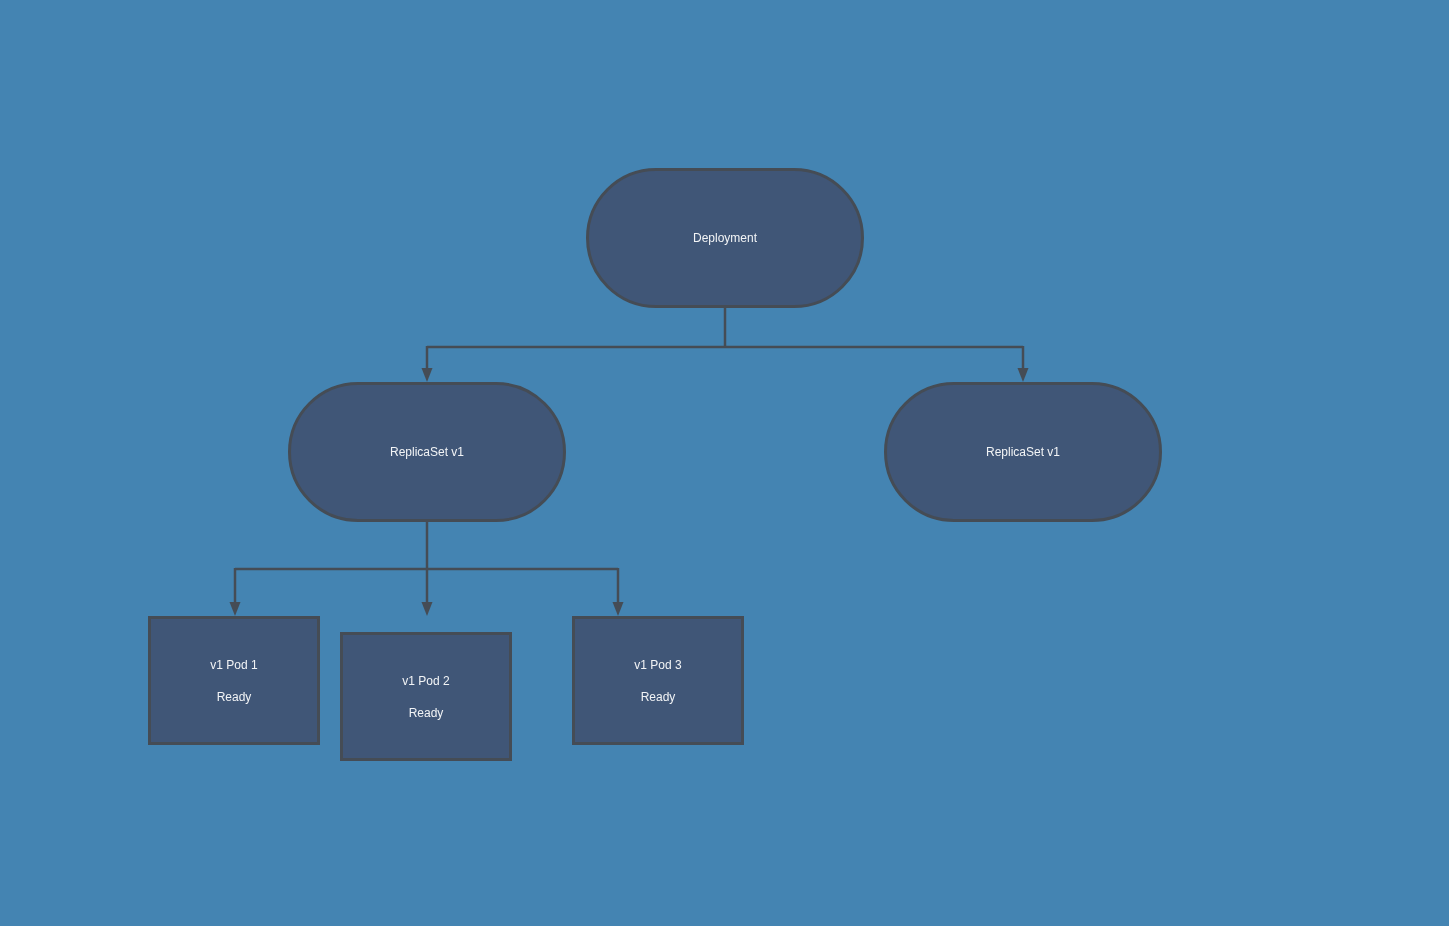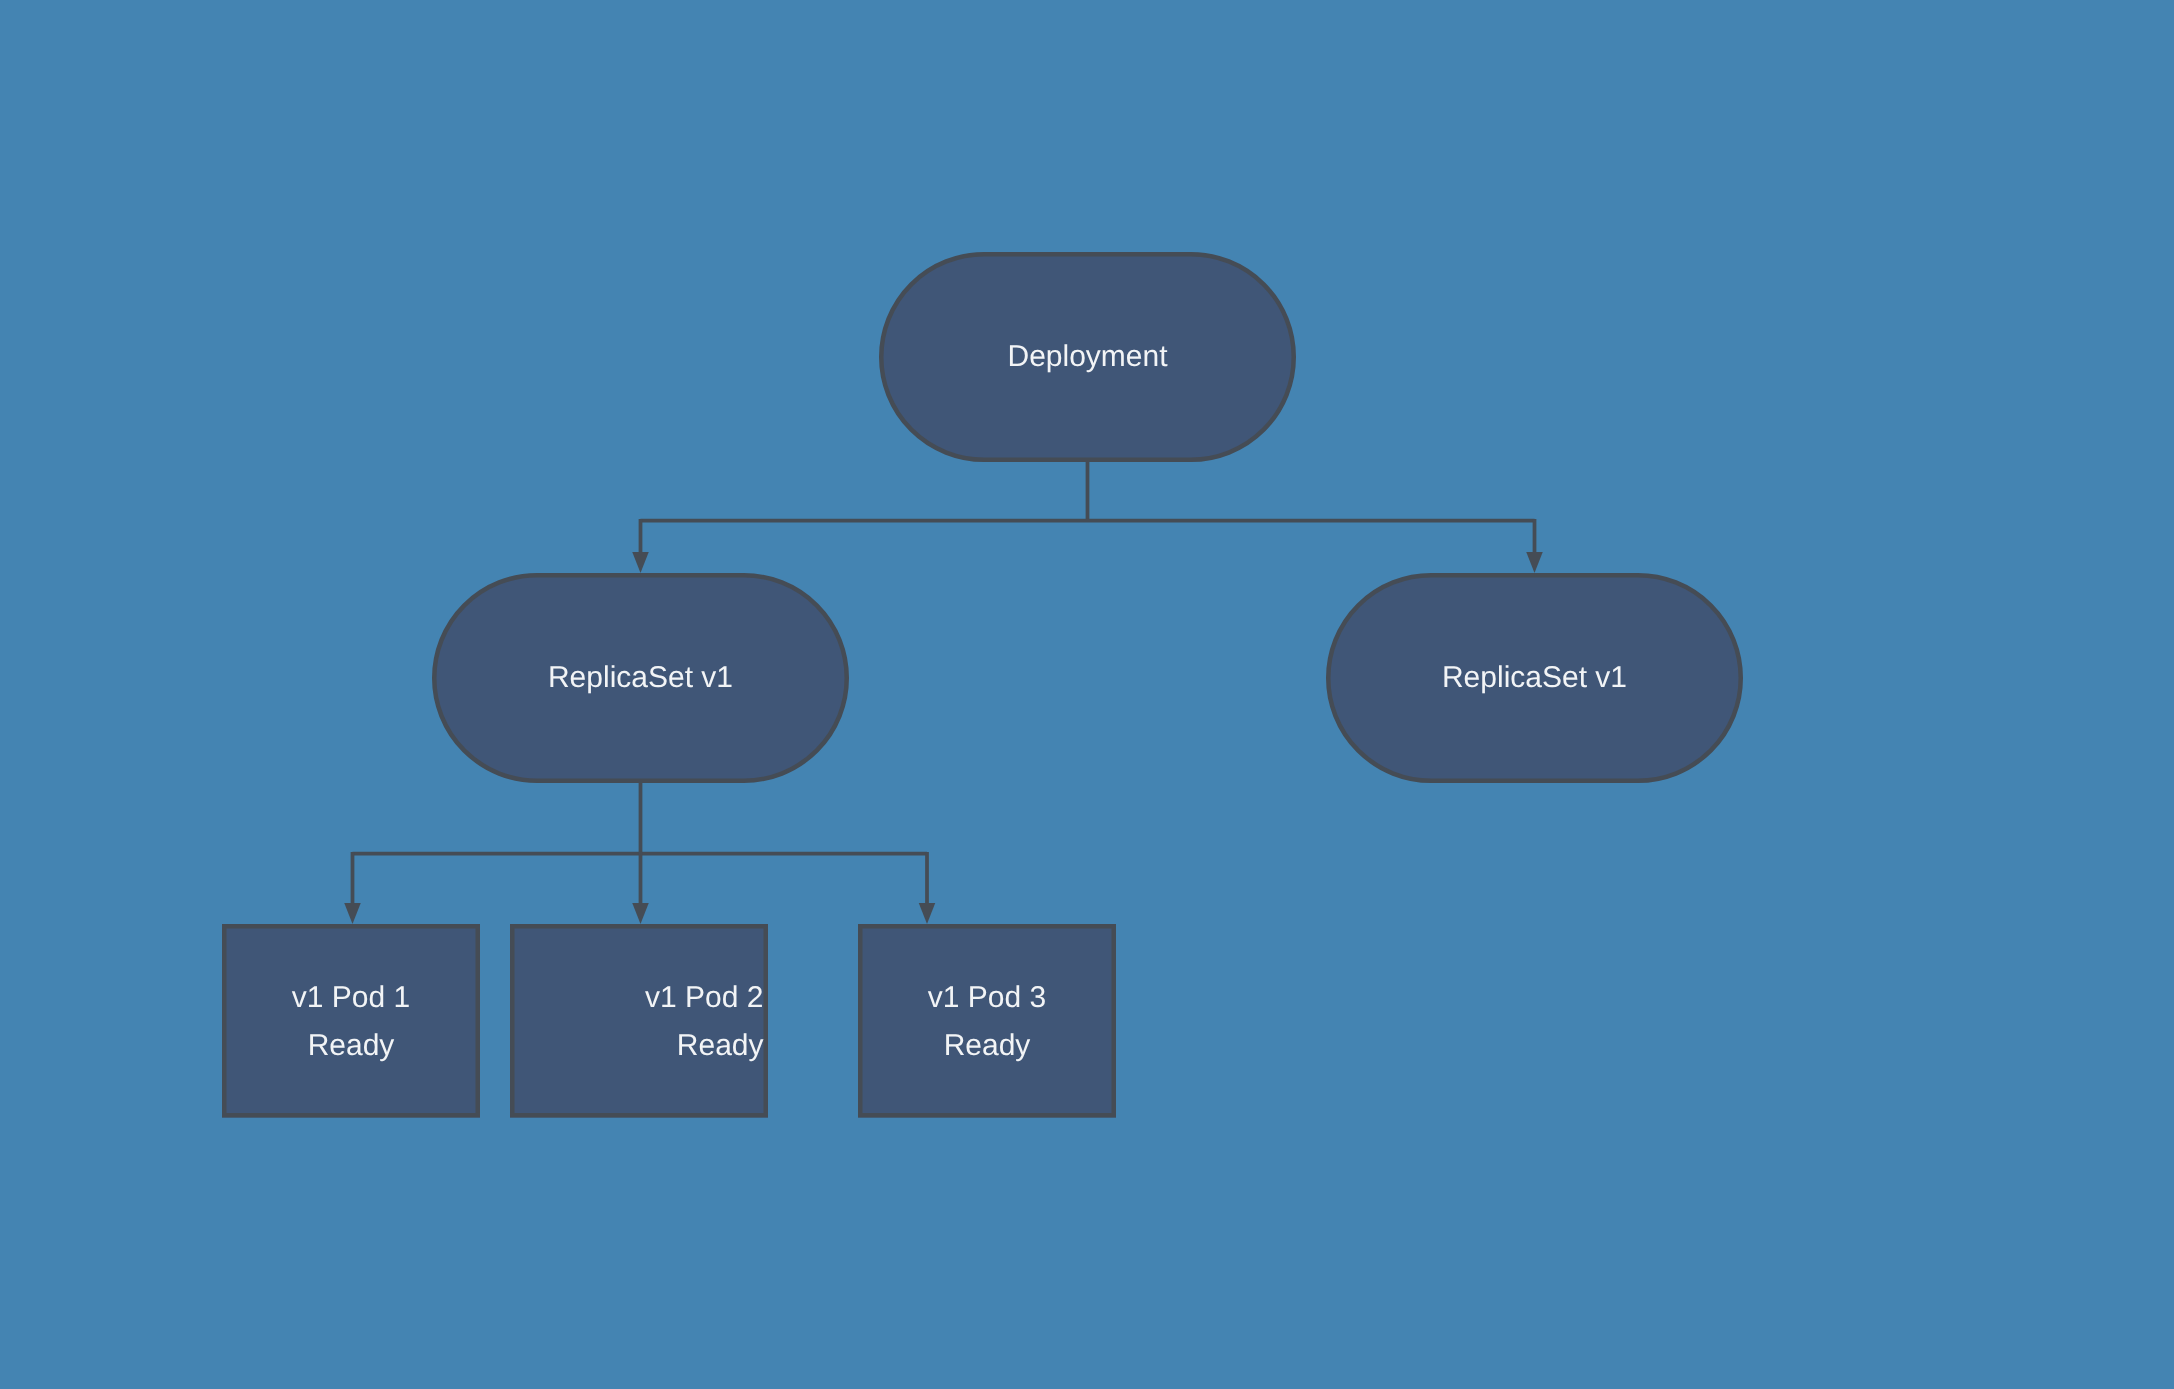--- a/index.html
+++ b/index.html
@@ -29,21 +29,21 @@
   .connectors polygon {
     fill: #454C55;
     stroke: none;
   }
   .node {
     position: absolute;
     box-sizing: border-box;
     background: #405677;
     border: 3px solid #454C55;
     color: #F2F4F6;
-    font-size: 20px;
+    font-size: 12px;
     display: flex;
     flex-direction: column;
     align-items: center;
     justify-content: center;
     text-align: center;
   }
   .pill {
     width: 278px;
     height: 140px;
     border-radius: 70px;
@@ -52,21 +52,21 @@
     width: 172px;
     height: 129px;
   }
   .pod .line {
     line-height: 32px;
   }
   #node-deployment { left: 586px; top: 168px; }
   #node-rs-left    { left: 288px; top: 382px; }
   #node-rs-right   { left: 884px; top: 382px; }
   #node-pod-1      { left: 148px; top: 616px; }
-  #node-pod-2      { left: 340px; top: 616px; align-items: flex-end; }
+  #node-pod-2      { left: 340px; top: 632px; }
   #node-pod-3      { left: 532px; top: 616px; margin-left: 40px; }
 </style>
 </head>
 <body>
 
 <div class="canvas">
 
   <svg class="connectors" viewBox="0 0 1449 926" xmlns="http://www.w3.org/2000/svg">
 
     <g>

